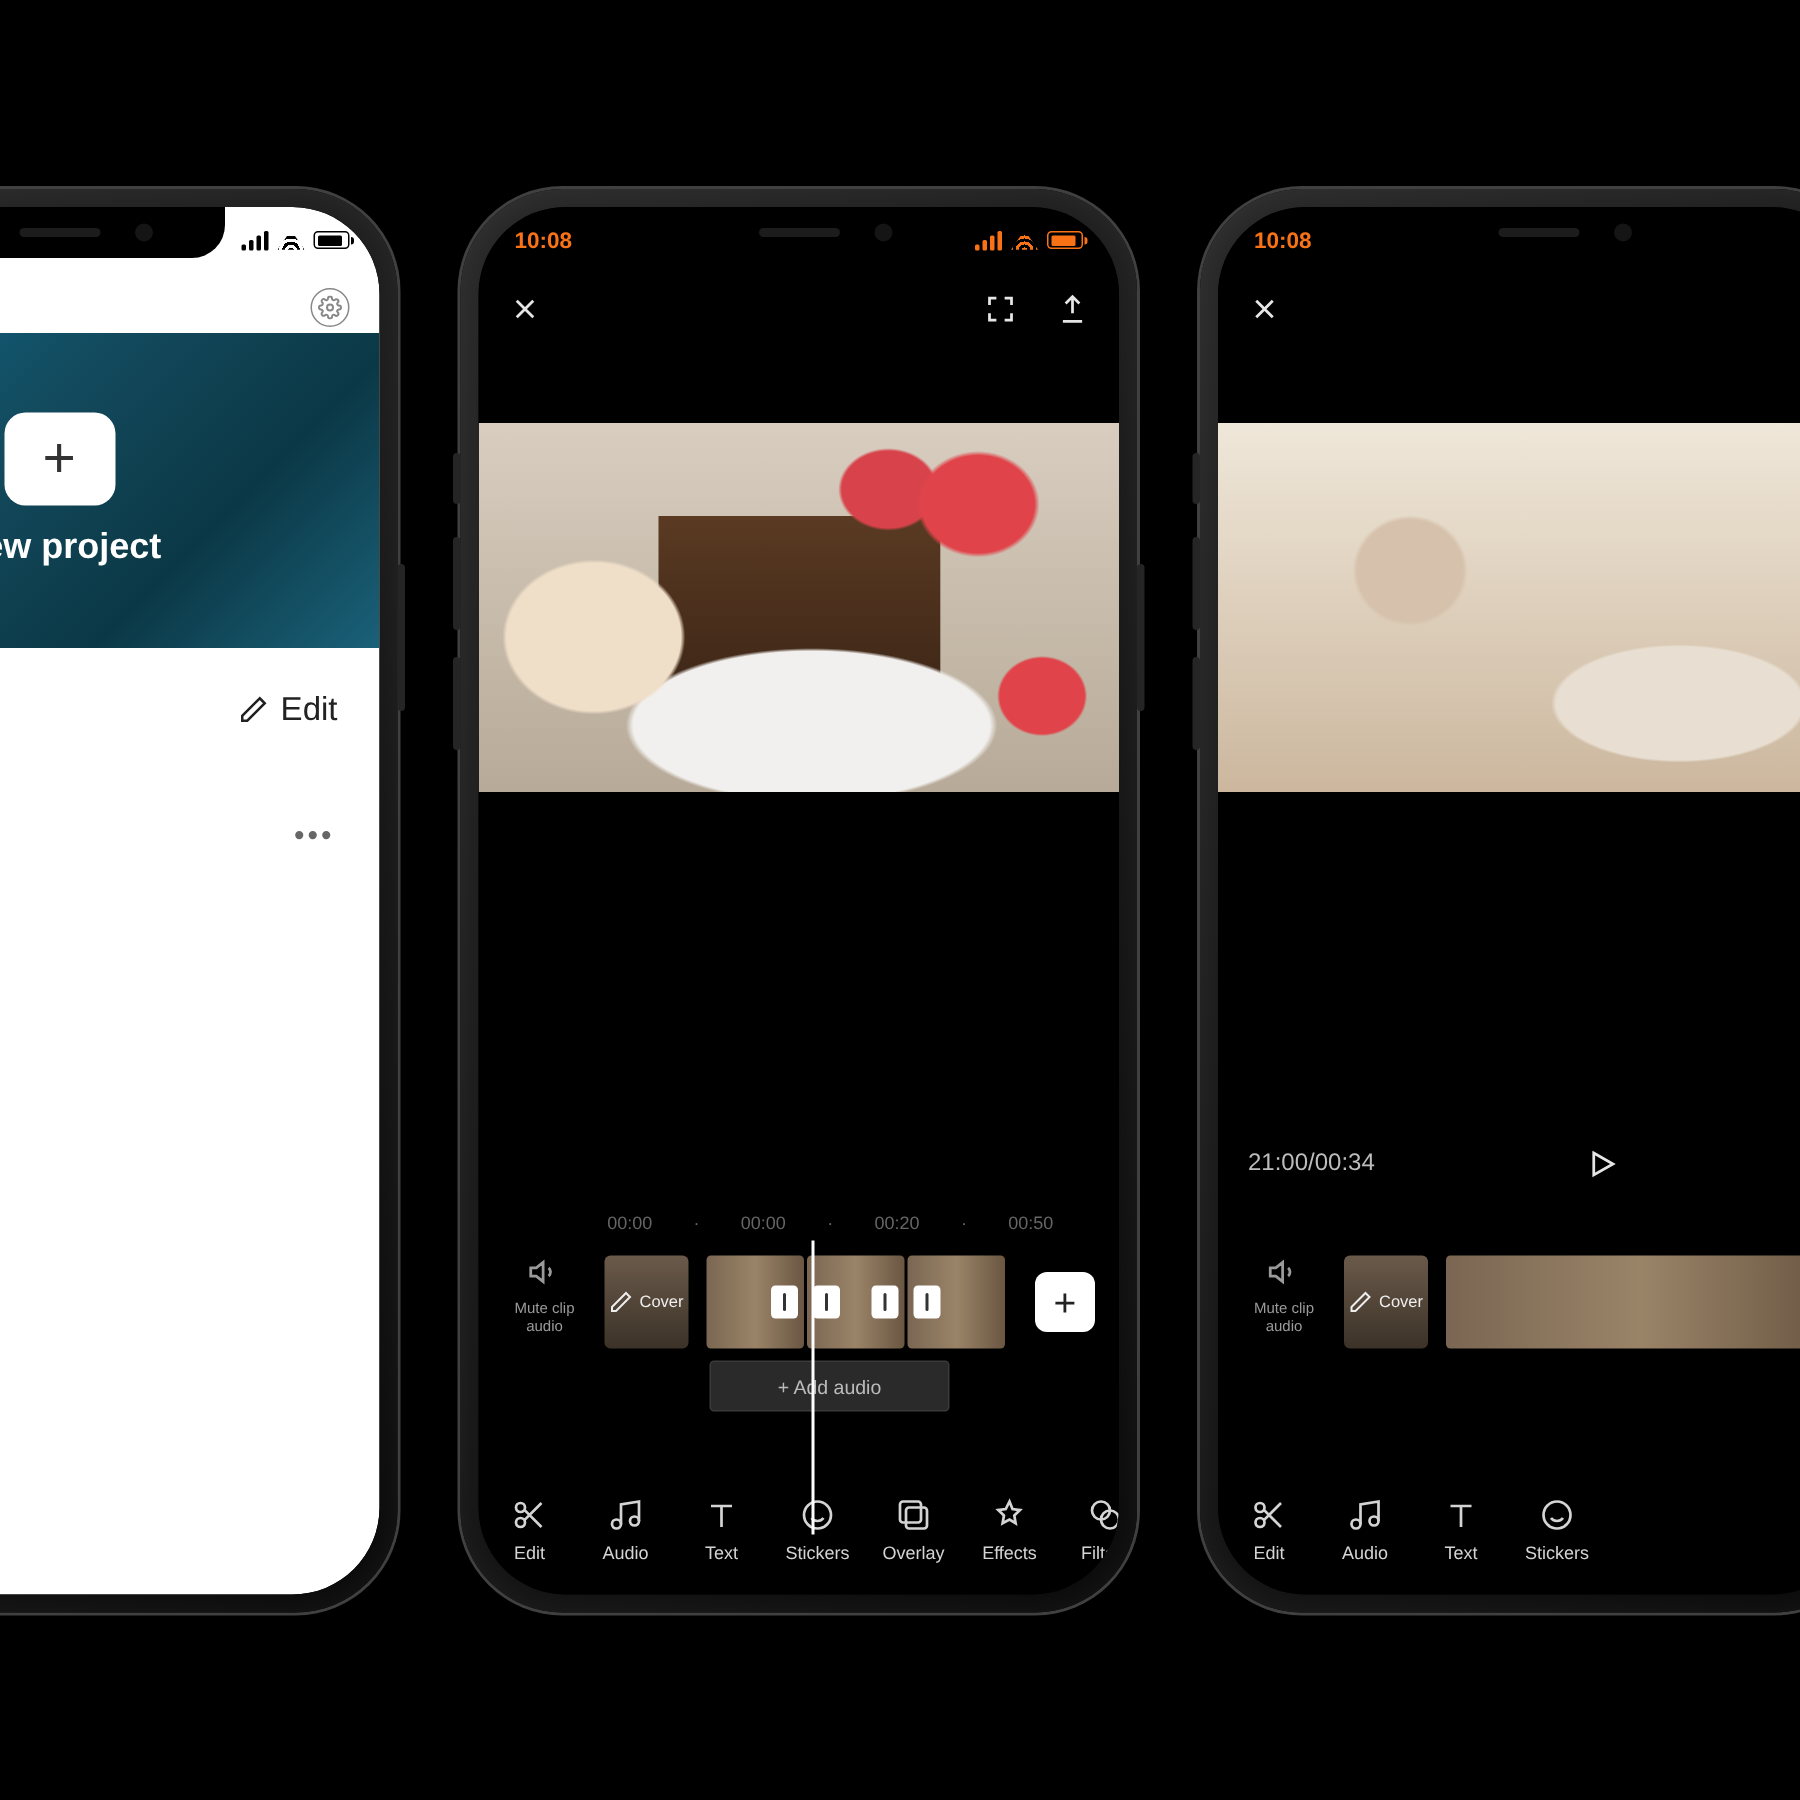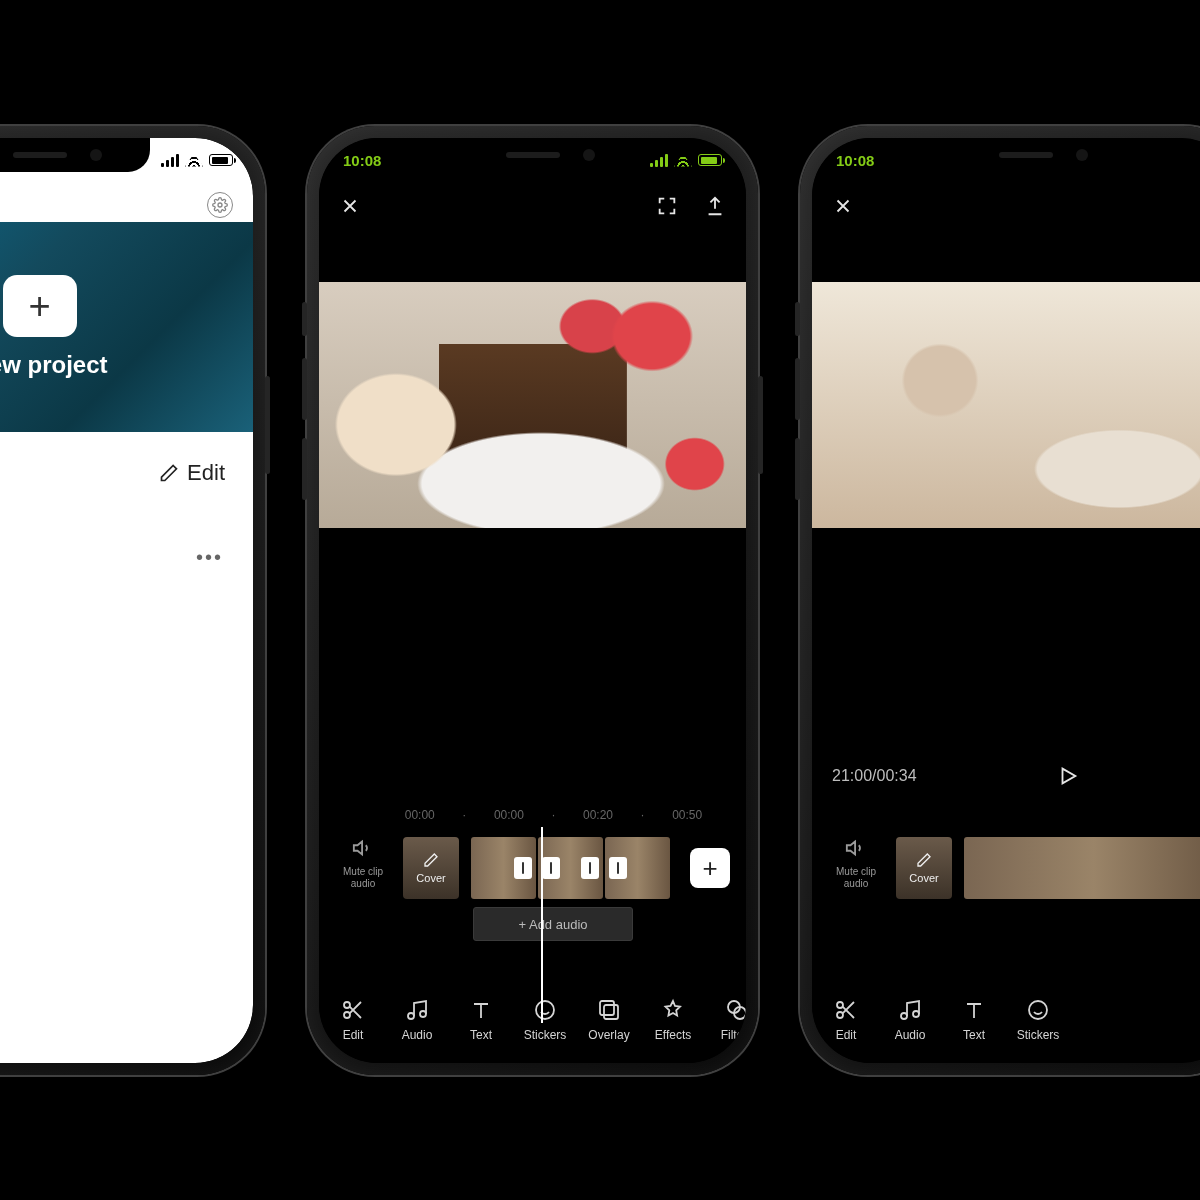--- a/index.html
+++ b/index.html
@@ -61,21 +61,21 @@
   .sig i:nth-child(1){height:4px}.sig i:nth-child(2){height:7px}.sig i:nth-child(3){height:10px}.sig i:nth-child(4){height:13px}
   .wifi{ width:18px;height:13px; position:relative;}
   .wifi::before{content:"";position:absolute;inset:0;background:
     radial-gradient(circle at 50% 100%, currentColor 0 2px, transparent 2px),
     radial-gradient(circle at 50% 100%, transparent 4px, currentColor 4px 6px, transparent 6px),
     radial-gradient(circle at 50% 100%, transparent 8px, currentColor 8px 10px, transparent 10px);
     clip-path:polygon(0 100%,50% 0,100% 100%);}
   .bat{ width:24px;height:12px;border:1.5px solid currentColor;border-radius:3px;position:relative;}
   .bat::after{content:"";position:absolute;right:-4px;top:3px;width:2.5px;height:5px;background:currentColor;border-radius:0 2px 2px 0;}
   .bat i{position:absolute;left:1.5px;top:1.5px;bottom:1.5px;width:75%;background:currentColor;border-radius:1px;}
-  .dim{ color:#84cc16;}
+  .dim{ color:#f97316;}
 
   
   .p1 { margin-left:-186px; }
   .home-screen{position:absolute;inset:0;background:#fff;color:#111;border-radius:58px;overflow:hidden;}
   .home-top{ height:44px; display:flex; justify-content:flex-end; align-items:center; padding:0 20px;}
   .home-top .status-right{ color:#000;}
   .gear{ position:absolute; top:54px; right:20px; width:26px;height:26px; border:1.8px solid #888; border-radius:50%; display:flex;align-items:center;justify-content:center; color:#888;}
   .gear svg{width:16px;height:16px;}
   .hero{
     margin:40px 0 0 0; height:210px;
@@ -140,21 +140,21 @@
 
   .timeline{
     position:relative; height:150px; padding:10px 16px 0 16px;
   }
   .tl-row{ display:flex;align-items:flex-start;gap:12px;}
   .mute-col{ width:56px; text-align:center; color:#9a9a9a; font-size:10px; line-height:1.2;}
   .mute-col svg{width:22px;height:22px;margin-bottom:4px;}
   .cover{
     width:56px;height:62px;border-radius:4px;
     background:linear-gradient(#6a5a4a,#3c3228);
-    display:flex;flex-direction:column;align-items:center;justify-content:center;
+    display:flex;flex-direction:row;align-items:center;justify-content:center;
     color:#eee;font-size:11px;gap:4px;
   }
   .cover svg{width:16px;height:16px;}
   .clips{ flex:1; display:flex; gap:2px; height:62px;}
   .clip{ flex:1; border-radius:3px; position:relative; overflow:hidden;
     background:linear-gradient(90deg,#7a6652,#9a8468,#6a5642);}
   .clip .handle{
     position:absolute; top:50%; transform:translateY(-50%);
     width:18px;height:22px;background:#fff;border-radius:3px;
   }

